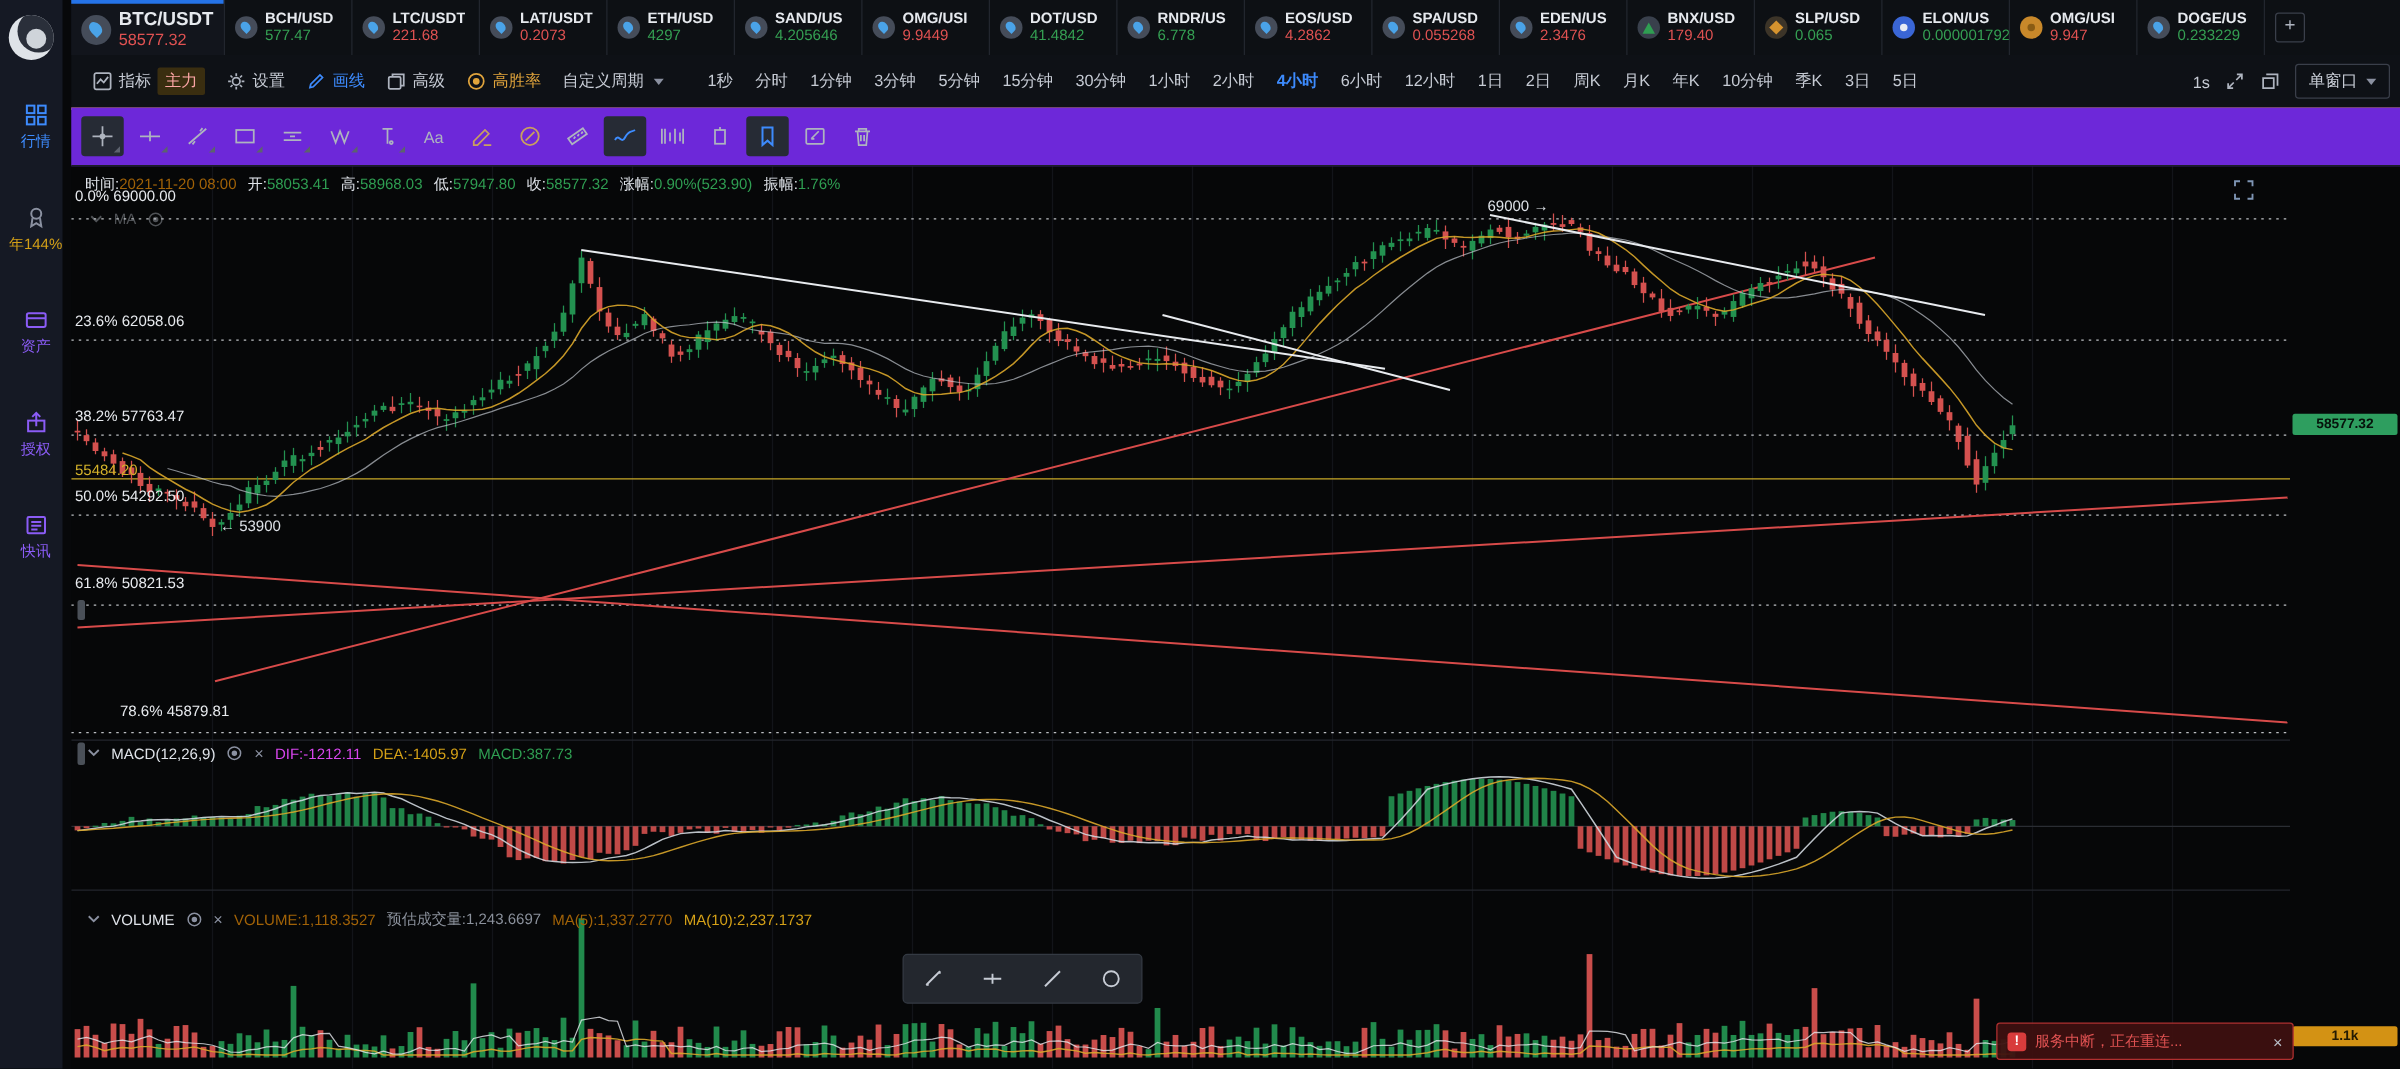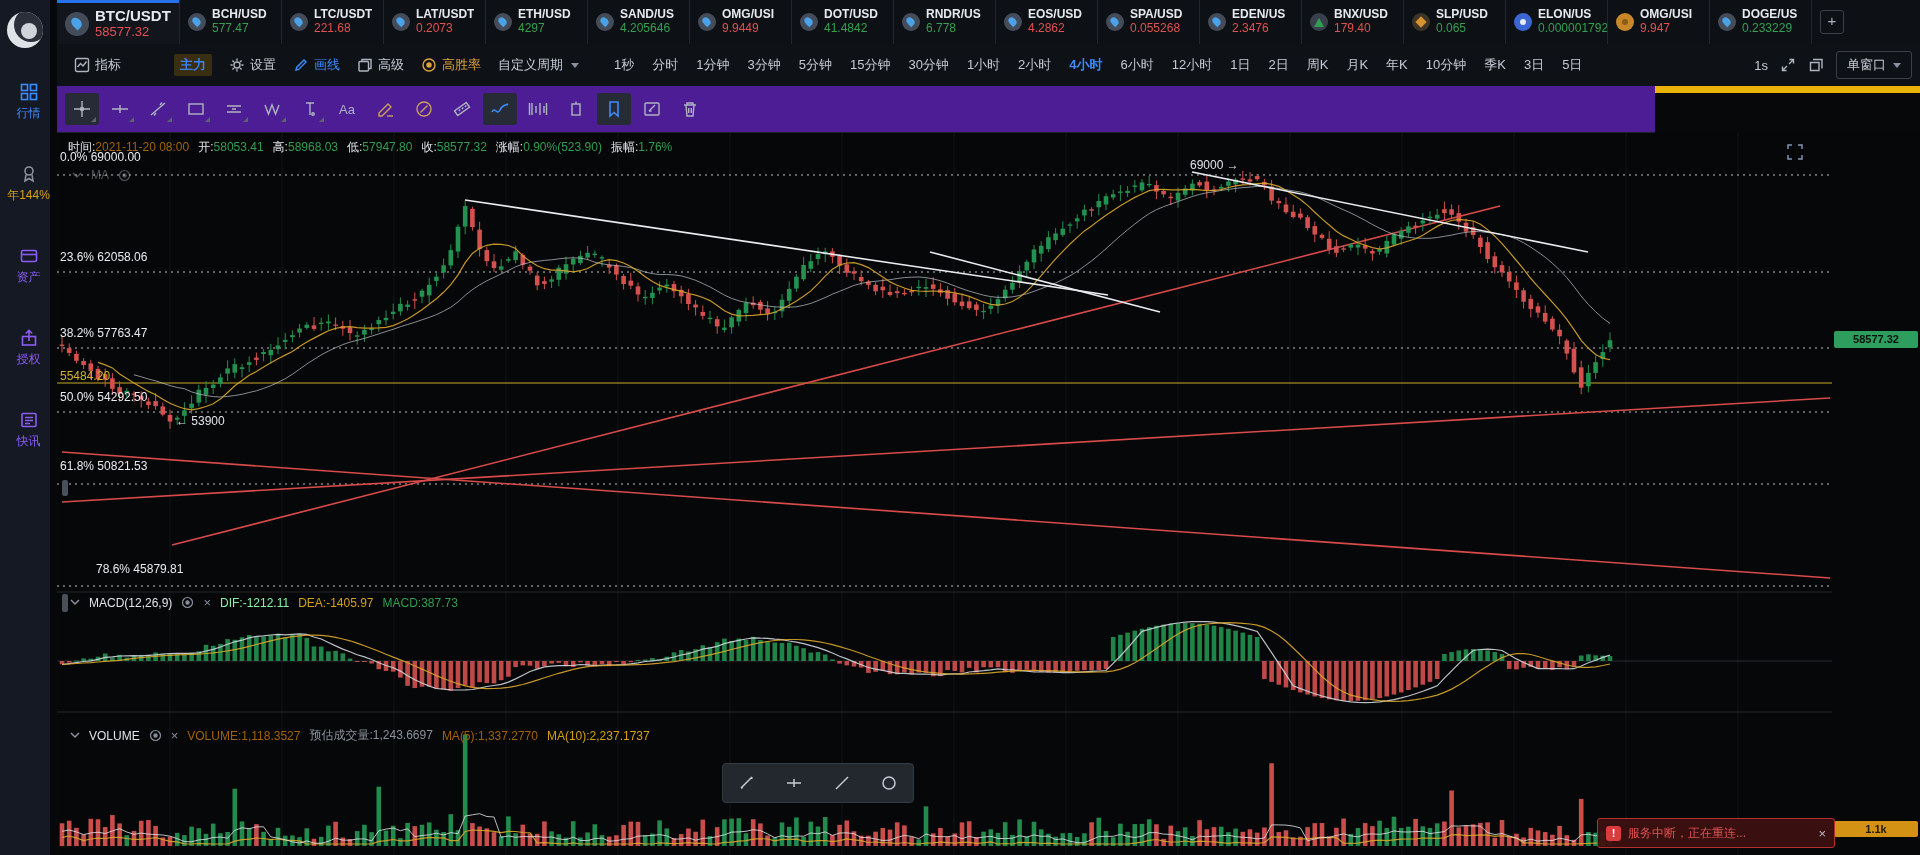--- a/index.html
+++ b/index.html
@@ -34,45 +34,45 @@
   .tick .col{display:flex;flex-direction:column;line-height:1.15;min-width:0;}
   .tick .sym{font-size:12px;font-weight:bold;color:#e6e9ee;white-space:nowrap;overflow:hidden;}
   .tick:first-child .sym{font-size:15px;}
   .tick .prc{font-size:12px;white-space:nowrap;}
   .tick:first-child .prc{font-size:13px;}
   .up{color:#35a053;} .down{color:#e05252;}
   #addpair{flex:0 0 40px;display:flex;align-items:center;justify-content:center;border-left:1px solid #22262e;}
   #addpair span{display:inline-block;width:22px;height:22px;border:1px solid #3a3f4a;border-radius:3px;color:#aeb4bf;
     text-align:center;line-height:20px;font-size:15px;cursor:pointer;}
   
-  #toolbar2{left:57px;top:44px;width:1863px;height:42px;background:#0e1116;border-bottom:7px solid #eab308;
+  #toolbar2{left:57px;top:44px;width:1863px;height:42px;background:#0e1116;border-bottom:2px solid #eab308;
     display:flex;align-items:center;font-size:13px;color:#c6cbd4;z-index:5;}
   .tb-item{display:flex;align-items:center;gap:5px;margin-left:17px;cursor:pointer;white-space:nowrap;}
-  .chip{background:#3a2e10;color:#3b82f6;padding:2px 6px;border-radius:2px;font-weight:bold;margin-left:48px;}
+  .chip{background:#3a2e10;color:#fca5a5;padding:2px 6px;border-radius:2px;font-weight:normal;}
   .blue{color:#3d8bfd;} .orange{color:#e0a43c;}
   .caret{display:inline-block;width:0;height:0;border-left:4px solid transparent;border-right:4px solid transparent;border-top:5px solid #8a90a0;margin-left:3px;}
   #tfs{display:flex;align-items:center;margin-left:26px;}
   .tf{padding:0 9px;cursor:pointer;white-space:nowrap;}
   .tf.active{color:#3d8bfd;font-weight:bold;}
   #tb-right{position:absolute;right:8px;top:44px;height:42px;display:flex;align-items:center;gap:12px;font-size:13px;color:#c6cbd4;z-index:6;}
   #win-btn{border:1px solid #3a3f4a;border-radius:3px;padding:4px 10px;display:flex;align-items:center;gap:4px;cursor:pointer;}
   
-  #drawbar{left:57px;top:86px;width:1598px;height:47px;background:#4c1d95;border-bottom:1px solid #1b1f26;
+  #drawbar{left:57px;top:86px;width:1863px;height:47px;background:#6d28d9;border-bottom:1px solid #1b1f26;
     display:flex;align-items:center;z-index:5;padding-left:8px;box-sizing:border-box;}
   .tool{width:34px;height:32px;display:flex;align-items:center;justify-content:center;border-radius:3px;margin-right:4px;position:relative;cursor:pointer;color:#aeb4bf;}
   .tool.sel{background:#262b35;}
   .tool.car::after{content:"";position:absolute;right:3px;bottom:3px;border-left:5px solid transparent;border-bottom:5px solid #5c626e;}
   
   #chartwrap{left:57px;top:133px;width:1863px;height:722px;background:#060708;z-index:1;}
   #plot{position:absolute;left:0;top:0;}
   #raxis{position:absolute;left:1775px;top:0;width:88px;height:722px;background:#090a0d;border-left:1px solid #20242b;}
   .axlab{position:absolute;left:6px;font-size:11px;color:#939aa6;white-space:nowrap;}
   .ovl{position:absolute;font-size:12px;white-space:nowrap;z-index:3;}
   .lab-w{color:#dfe3e9;} .lab-g{color:#8b919c;}
-  .vg{color:#2f9e52;} .vy{color:#d4a017;} .vt{color:#86efac;text-align:right;} .vw{color:#a16207;}
+  .vg{color:#2f9e52;} .vy{color:#d4a017;} .vt{color:#d946ef;text-align:right;} .vw{color:#a16207;}
   .fib{color:#e8ebef;font-size:12px;}
   .indrow{display:flex;align-items:center;gap:9px;font-size:12px;color:#c6cbd4;}
   .indrow .x{color:#8a90a0;font-size:13px;cursor:pointer;}
   .badge{position:absolute;font-size:11px;font-weight:bold;text-align:center;border-radius:2px;z-index:4;}
   #price-badge{left:1834px;width:84px;height:17px;line-height:17px;background:#2e9e5f;color:#06130b;}
   #vol-badge{left:1834px;width:84px;height:16px;line-height:16px;background:#d39214;color:#231a02;}
   
   #floatbar{left:722px;top:763px;width:190px;height:38px;background:#23272e;border:1px solid #343a43;border-radius:4px;
     display:flex;align-items:center;justify-content:space-around;z-index:7;}
   #floatbar .fbtn{width:34px;height:28px;display:flex;align-items:center;justify-content:center;border-radius:3px;cursor:pointer;color:#c6cbd4;}

